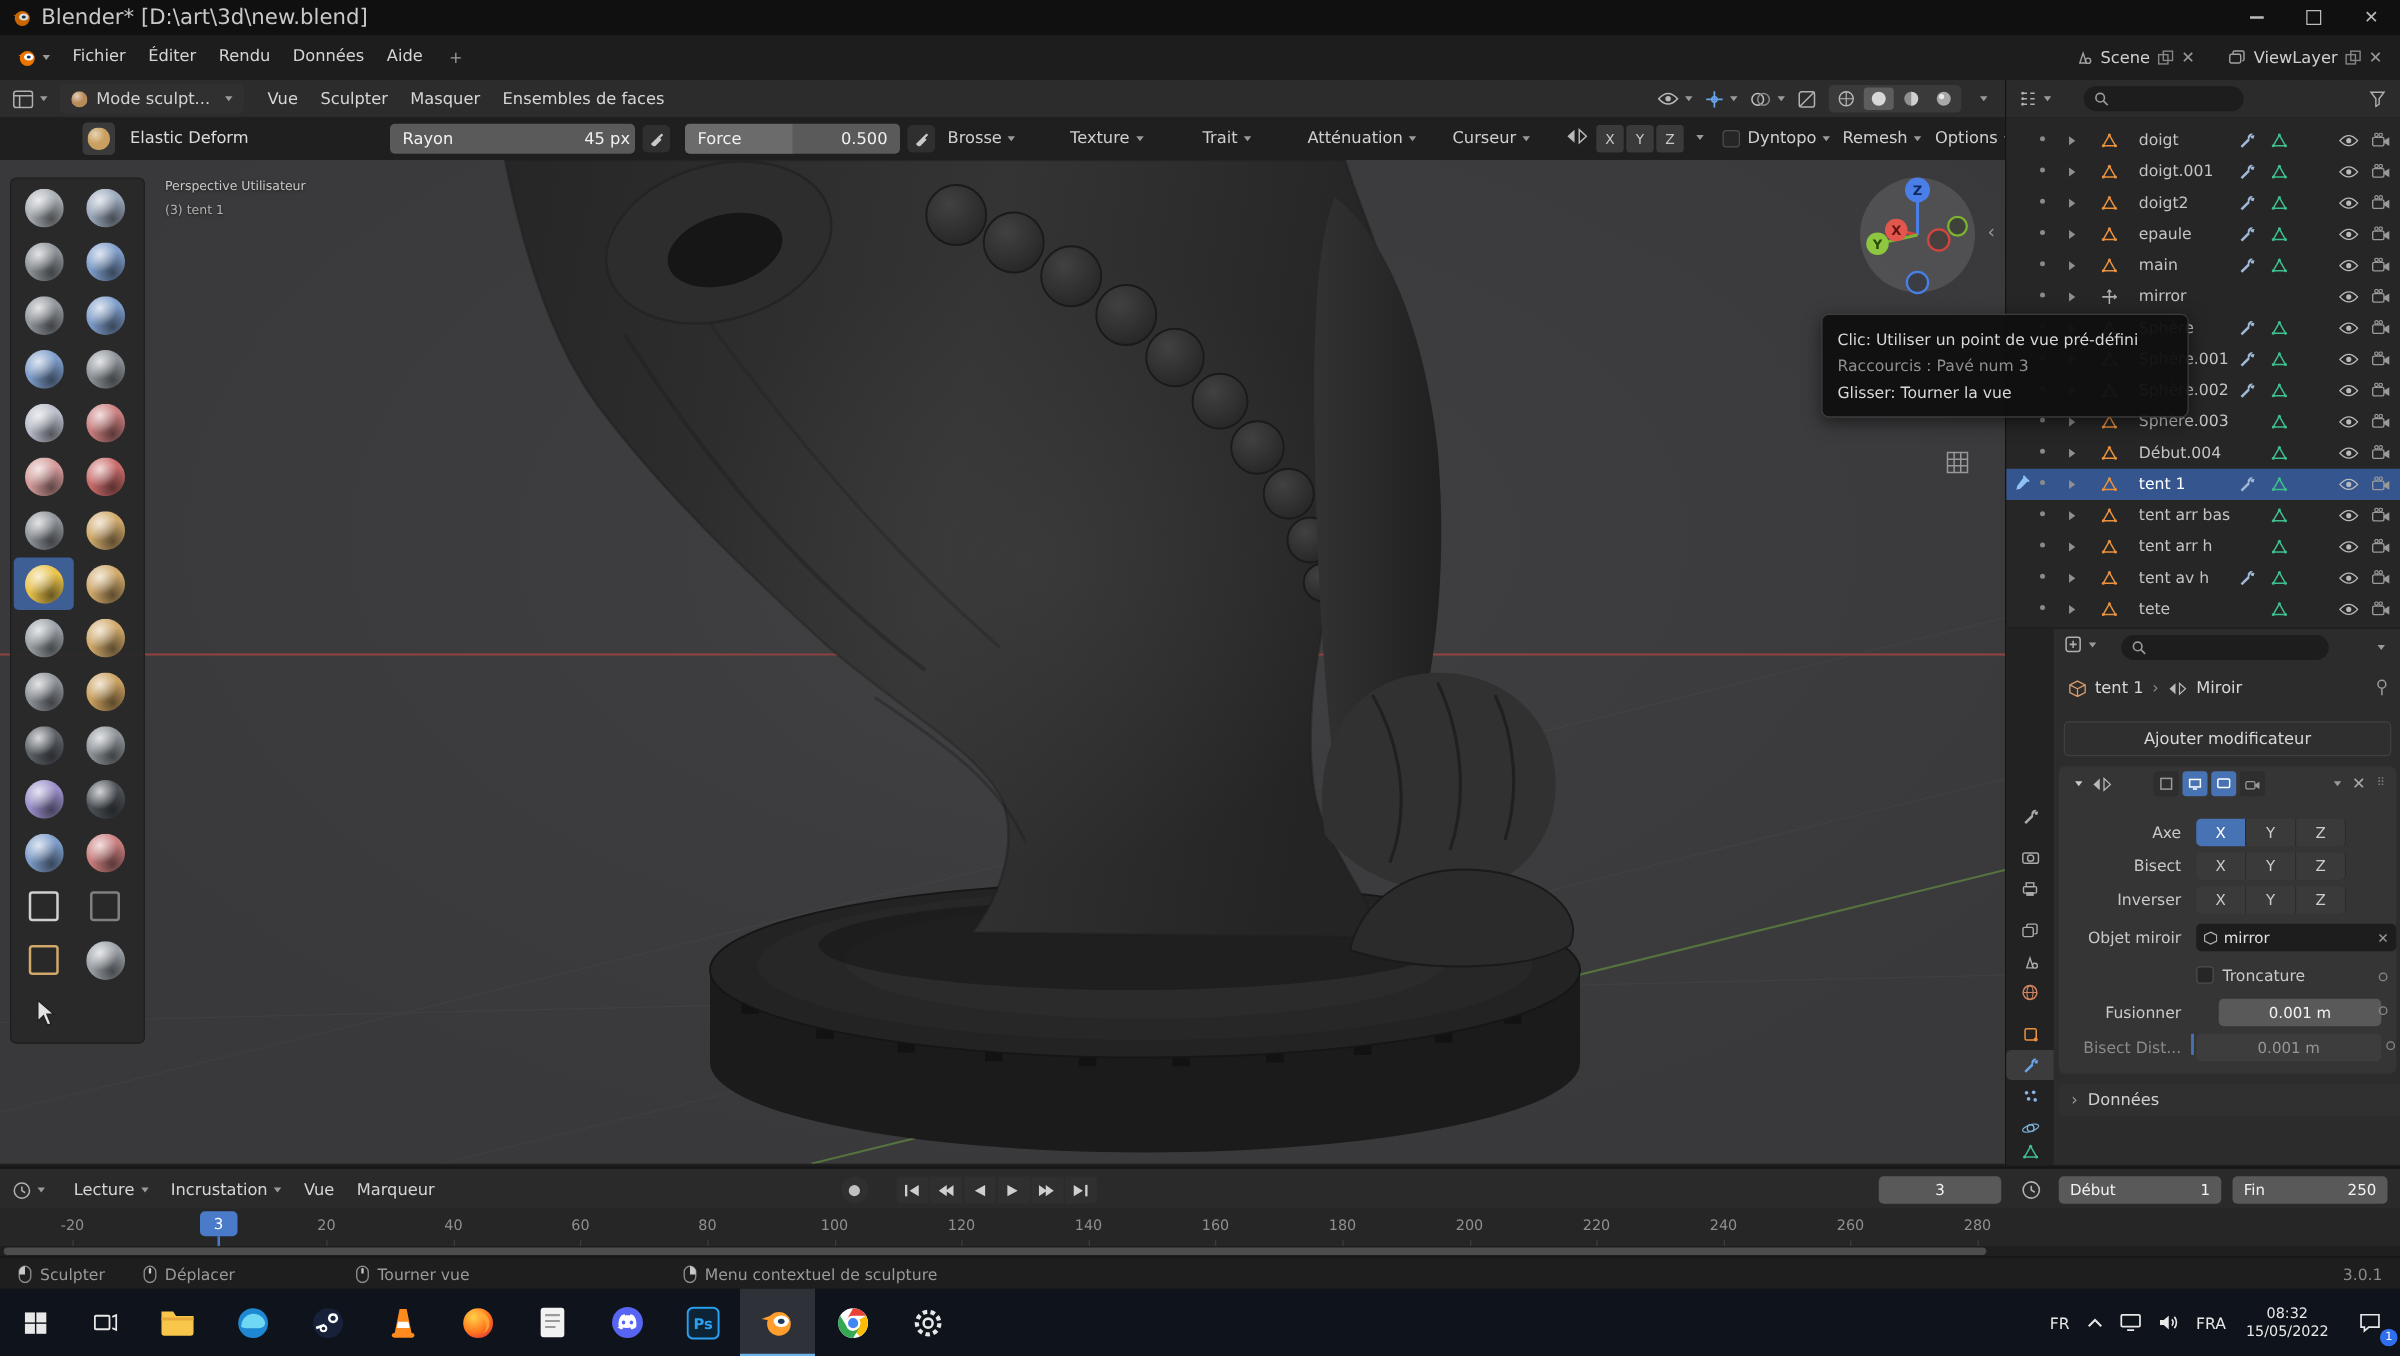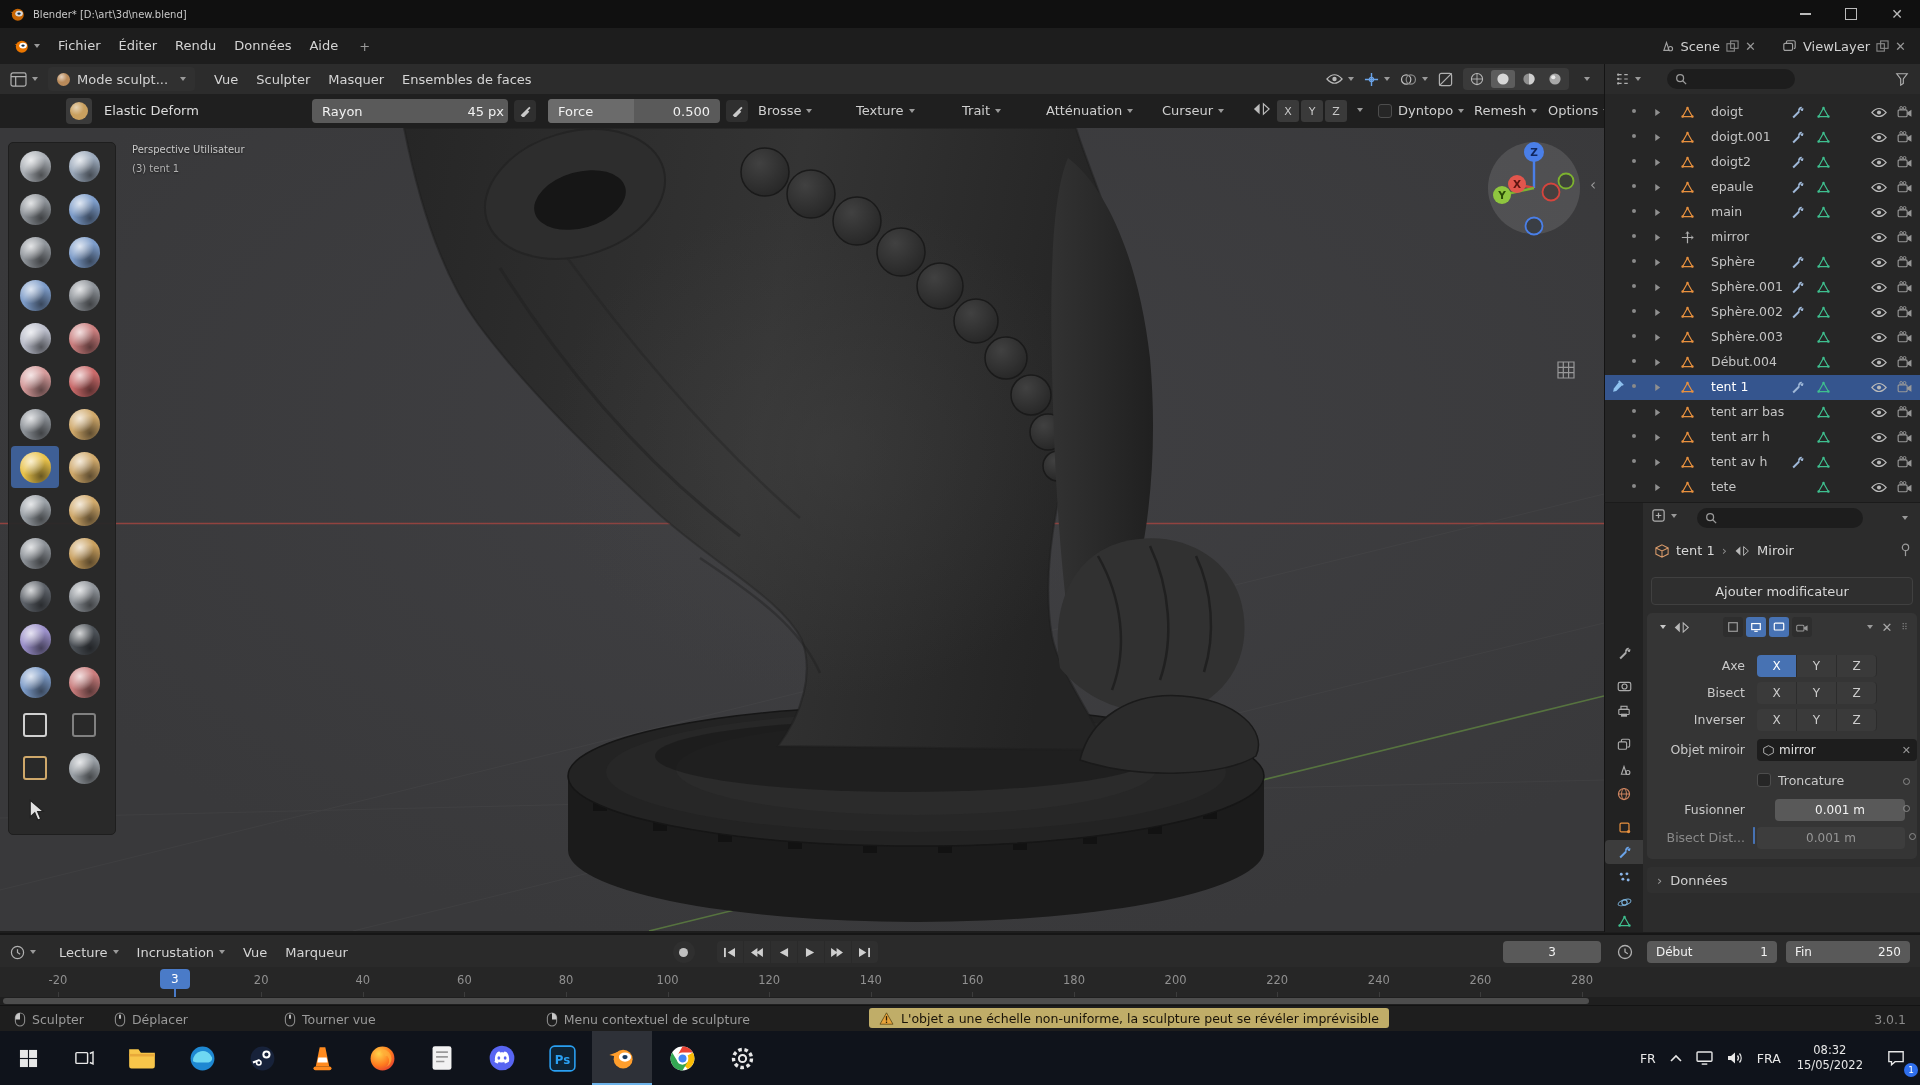--- a/index.html
+++ b/index.html
@@ -4,21 +4,21 @@
 <style>
   html,body{margin:0;padding:0;background:#000}
   #app{position:relative;width:1920px;height:1085px;overflow:hidden;background:#1d1d1d;
        font-family:"DejaVu Sans",sans-serif;font-size:13px;color:#cfcfcf;-webkit-user-select:none;user-select:none}
   .abs{position:absolute}
   .row{display:flex;align-items:center}
   svg{display:block}
   .crt{display:inline-block;width:0;height:0;border-left:3.5px solid transparent;border-right:3.5px solid transparent;border-top:4.5px solid #9a9a9a;margin-left:5px}
   
   #titlebar{left:0;top:0;width:1920px;height:28px;background:#101010;display:flex;align-items:center}
-  #titlebar .title{color:#c9c9c9;font-size:10px;margin-left:8px}
+  #titlebar .title{color:#c9c9c9;font-size:17px;margin-left:8px}
   .winbtn{width:46px;height:28px;display:flex;align-items:center;justify-content:center;color:#bbb}
   #win-controls{margin-left:auto;display:flex}
   .wb-min{width:11px;height:1.5px;background:#bbb}
   .wb-max{width:10px;height:10px;border:1.4px solid #bbb}
   
   #topbar{left:0;top:28px;width:1920px;height:36px;background:#1d1d1d;display:flex;align-items:center;border-bottom:1px solid #141414}
   .menu{padding:0 9px;height:26px;line-height:26px;border-radius:4px;color:#d4d4d4;font-size:13px}
   .tab{padding:0 12px;height:27px;line-height:27px;color:#9a9a9a;font-size:13px;border-radius:5px 5px 0 0}
   .tab.active{background:#343434;color:#e8e8e8}
   #topbar-right{margin-left:auto;display:flex;align-items:center;gap:26px;margin-right:14px}
@@ -1226,20 +1226,25 @@
           <svg width="16" height="12" viewBox="0 0 18 14">
             <rect x="1" y="4.5" width="10.5" height="8" rx="1.5" stroke="#999" fill="none" stroke-width="1.3"></rect>
             <path d="M11.5 7.5 L16.5 4.5 V12.5 L11.5 9.5Z" fill="#999"></path>
             <circle cx="4.5" cy="2.2" r="1.6" stroke="#999" fill="none" stroke-width="1.1"></circle>
             <circle cx="8.5" cy="2.2" r="1.6" stroke="#999" fill="none" stroke-width="1.1"></circle>
           </svg>
         </span>
   </div>
     </div>
 
+  <div id="tooltip" class="abs">
+    <div style="color:#d8d8d8">Clic: Utiliser un point de vue pré-défini</div>
+    <div style="color:#8f8f8f">Raccourcis : Pavé num 3</div>
+    <div style="color:#d8d8d8">Glisser: Tourner la vue</div>
+  </div>
 
   <div id="properties" class="abs">
     <div id="tabstrip">
         <span class="ptab" style="top:138px">
           <svg width="13" height="13" viewBox="0 0 16 16">
             <path d="M14.5 3a4 4 0 0 0-4.9 5.1L2.5 15 0.8 13.3 7.9 6.2A4 4 0 0 1 13 1.3L10.8 3.5l0.5 2.2 2.2 0.5z" fill="#ababab" transform="translate(1,0)"></path>
           </svg>
         </span>
         <span class="ptab" style="top:171px">
           <svg width="15" height="13" viewBox="0 0 18 14">
@@ -1576,28 +1581,20 @@
      <span>
           <svg width="12" height="15" viewBox="0 0 13 16">
             <rect x="1.5" y="1" width="10" height="14" rx="5" fill="none" stroke="#8a8a8a" stroke-width="1.2"></rect>
             <path d="M6.5 1 A5 5 0 0 1 11.5 6 V8 H6.5Z" fill="#c8c8c8"></path>
           </svg>
         </span>
      <span>Menu contextuel de sculpture</span>
       </span>
       <span style="margin-left:auto;margin-right:14px;color:#8a8a8a">3.0.1</span>
     </div>
-  <div id="warning" class="abs">
-    <svg width="15" height="13" viewBox="0 0 18 16">
-        <path d="M9 1 L17 15 H1Z" fill="#e8a33a" stroke="#5a4a1a" stroke-width="1"></path>
-        <rect x="8.2" y="5" width="1.6" height="5.5" fill="#2a1f08"></rect>
-        <rect x="8.2" y="11.8" width="1.6" height="1.7" fill="#2a1f08"></rect>
-      </svg>
-    <span>L'objet a une échelle non-uniforme, la sculpture peut se révéler imprévisible</span>
-  </div>
 
   <div id="taskbar" class="abs">
     <span class="tb-btn">
       <svg width="19" height="19" viewBox="0 0 20 20">
           <rect x="1" y="1" width="8.4" height="8.4" fill="#e8e8e8"></rect>
           <rect x="10.6" y="1" width="8.4" height="8.4" fill="#e8e8e8"></rect>
           <rect x="1" y="10.6" width="8.4" height="8.4" fill="#e8e8e8"></rect>
           <rect x="10.6" y="10.6" width="8.4" height="8.4" fill="#e8e8e8"></rect>
         </svg>
     </span>

